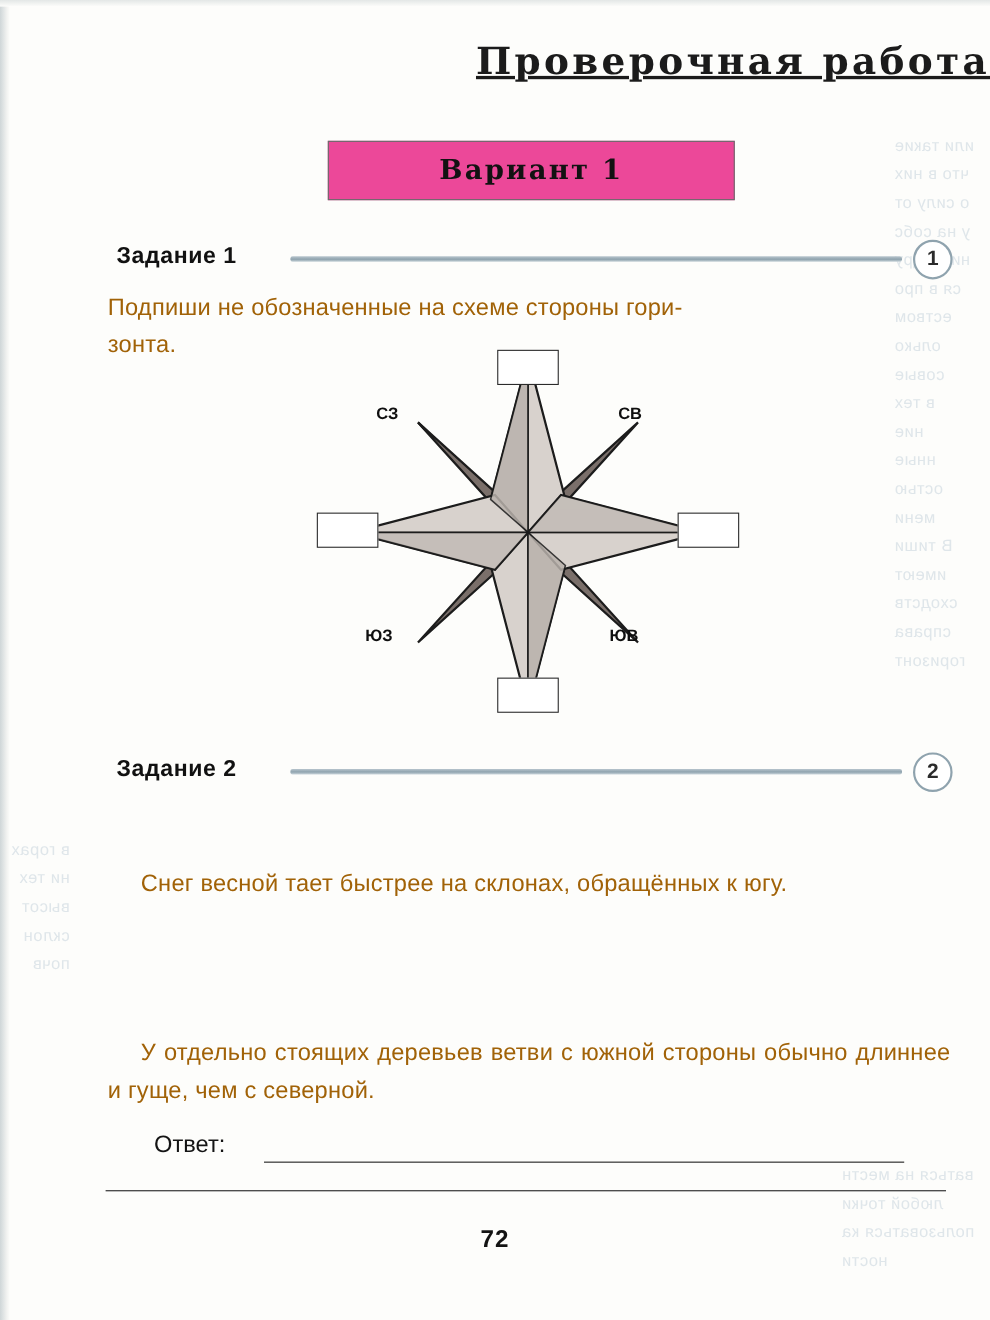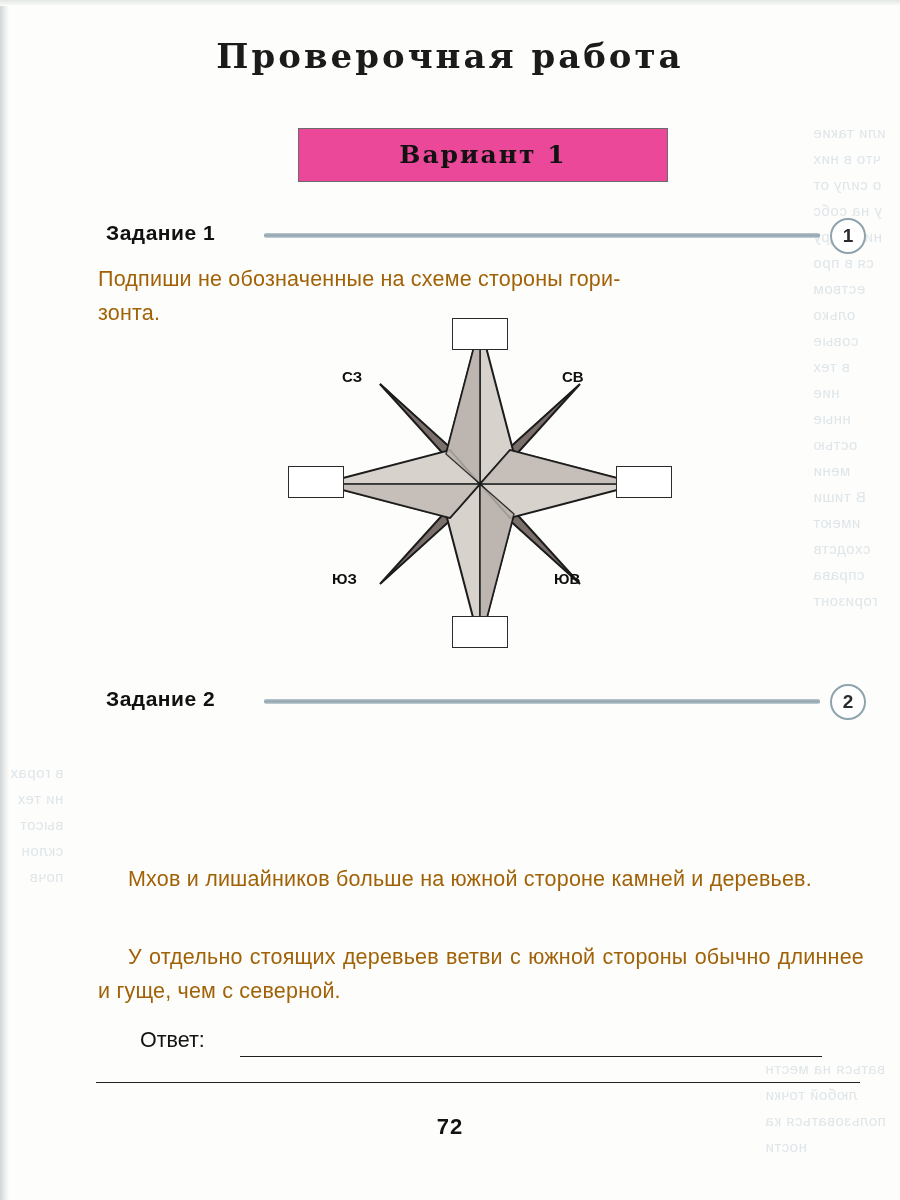--- a/index.html
+++ b/index.html
@@ -48,26 +48,27 @@
     position: absolute;
     left: 0; top: 0;
     width: 900px; height: 1200px;
   }
 
   .doc-title {
     position: absolute;
     top: 36px;
     left: 0;
     width: 900px;
-    text-align: center;
+    text-align: right;
     font-family: "DejaVu Serif", serif;
     font-weight: bold;
     font-size: 34px;
     letter-spacing: 3px;
     color: #1b1b1b;
+    text-decoration: underline;
   }
 
   .variant-box {
     position: absolute;
     top: 128px;
     left: 298px;
     width: 370px;
     height: 54px;
     border: 1px solid #6b6b6b;
     background: #ec4899;
@@ -300,21 +301,21 @@
       <div class="ans-box" style="left:172px; top:298px; width:56px; height:32px;"></div>
     </div>
 
     <div class="task-head" style="top:684px;">
       <div class="label">Задание 2</div>
       <div class="rule"></div>
       <div class="bubble">2</div>
     </div>
 
 
-    <div class="para indent" style="left:98px; top:862px; width:766px;">Мхов и лишайников больше на южной стороне камней и деревьев.</div>
+    <div class="para indent" style="left:98px; top:786px; width:766px;">Снег весной тает быстрее на склонах, обращённых к югу.</div>
     <div class="para indent" style="left:98px; top:940px; width:766px;">У отдельно стоящих деревьев ветви с южной сто­роны обычно длиннее и гуще, чем с северной.</div>
 
     <div class="answer-row">
       <div class="lbl">Ответ:</div>
       <div class="line"></div>
     </div>
 
     <div class="bottom-rule"></div>
     <div class="page-num">72</div>
 

